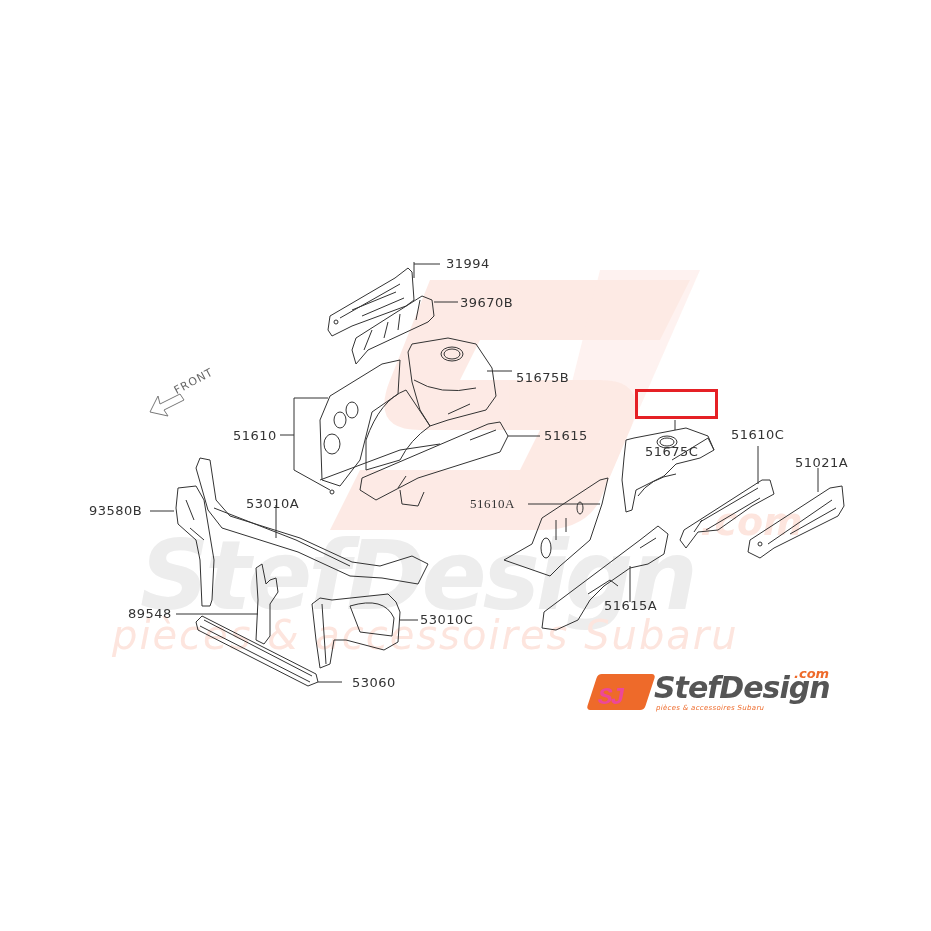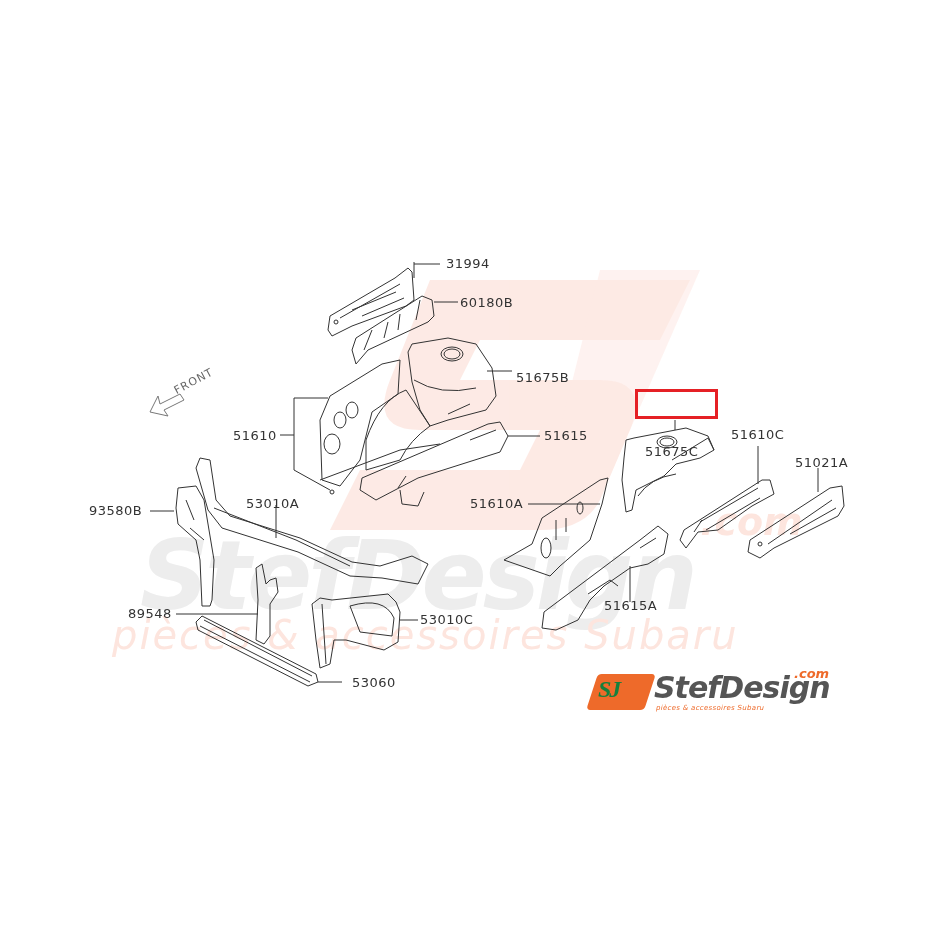--- a/index.html
+++ b/index.html
@@ -9,22 +9,22 @@
   svg.layer { position: absolute; left: 0; top: 0; width: 931px; height: 931px; }
   .part-label { position: absolute; font-family: "DejaVu Sans", sans-serif; font-size: 13px;
                 color: #333333; letter-spacing: 0.5px; white-space: nowrap; line-height: 14px; }
   .highlight-box { position: absolute; border: 3px solid #e52025; box-sizing: border-box; }
   .front-label { position: absolute; font-family: "DejaVu Sans", sans-serif; font-size: 11px;
                  color: #666; transform: rotate(-28deg); transform-origin: left bottom; letter-spacing: 1px; }
   .wm-text { position: absolute; font-family: "DejaVu Sans", sans-serif; font-style: italic; white-space: nowrap; }
   .logo { position: absolute; left: 588px; top: 668px; width: 260px; height: 50px; }
   .logo-badge { position: absolute; left: 4px; top: 6px; width: 58px; height: 36px; background: #ee6a2a;
                 transform: skewX(-18deg); border-radius: 4px; }
-  .logo-badge-text { position: absolute; left: 10px; top: 8px; font-family: Liberation Serif, serif; font-weight: bold;
-                     font-style: italic; font-size: 24px; color: #15803d; letter-spacing: -2px; }
+  .logo-badge-text { position: absolute; left: 10px; top: 16px; font-family: Liberation Mono, monospace; font-weight: bold;
+                     font-style: italic; font-size: 24px; color: #ec4899; letter-spacing: -2px; }
   .logo-name { position: absolute; left: 66px; top: 4px; font-family: "DejaVu Sans", sans-serif; font-weight: bold; font-style: italic;
                font-size: 30px; color: #555; letter-spacing: -1px; line-height: 32px; }
   .logo-dotcom { position: absolute; left: 206px; top: -2px; font-family: "DejaVu Sans", sans-serif; font-weight: bold; font-style: italic;
                  font-size: 13px; color: #ee6a2a; }
   .logo-tagline { position: absolute; left: 68px; top: 36px; font-family: "DejaVu Sans", sans-serif; font-style: italic;
                   font-size: 7px; color: #ee6a2a; letter-spacing: 0.3px; }
 </style>
 </head>
 <body>
 
@@ -150,33 +150,33 @@
     <g>
       <path d="M196 622 L202 616 L316 674 L318 682 L308 686 L198 630 Z"></path>
       <path d="M204 620 L312 676 M200 626 L310 682"></path>
     </g>
     <line x1="318" y1="682" x2="342" y2="682"></line>
   </svg>
 
   <div class="front-label" style="left:178px; top:384px;">FRONT</div>
 
   <div class="part-label" style="left:446px; top:257px;">31994</div>
-  <div class="part-label" style="left:460px; top:296px;">60180B</div>
+  <div class="part-label" style="left:460px; top:296px;">39670B</div>
   <div class="part-label" style="left:516px; top:364px;margin-top:7px;">51675B</div>
   <div class="part-label" style="left:233px; top:429px;">51610</div>
   <div class="part-label" style="left:544px; top:429px;">51615</div>
 
   <div class="highlight-box" style="left:635px; top:389px; width:83px; height:30px;"></div>
   <div class="part-label" style="left:645px; top:397px;margin-top:48px;">51675C</div>
 
   <div class="part-label" style="left:731px; top:428px;">51610C</div>
   <div class="part-label" style="left:795px; top:456px;">51021A</div>
   <div class="part-label" style="left:89px; top:504px;">93580B</div>
   <div class="part-label" style="left:246px; top:497px;">53010A</div>
-  <div class="part-label" style="left:470px; top:497px;">51610A</div>
+  <div class="part-label" style="left:470px; top:497px;font-family:Liberation Serif, serif;">51610A</div>
   <div class="part-label" style="left:128px; top:607px;">89548</div>
   <div class="part-label" style="left:420px; top:613px;">53010C</div>
   <div class="part-label" style="left:604px; top:599px;">51615A</div>
   <div class="part-label" style="left:344px; top:676px;margin-left:8px;">53060</div>
 
   <div class="logo">
     <div class="logo-badge"></div>
     <div class="logo-badge-text">SJ</div>
     <div class="logo-name">StefDesign</div>
     <div class="logo-dotcom">.com</div>

